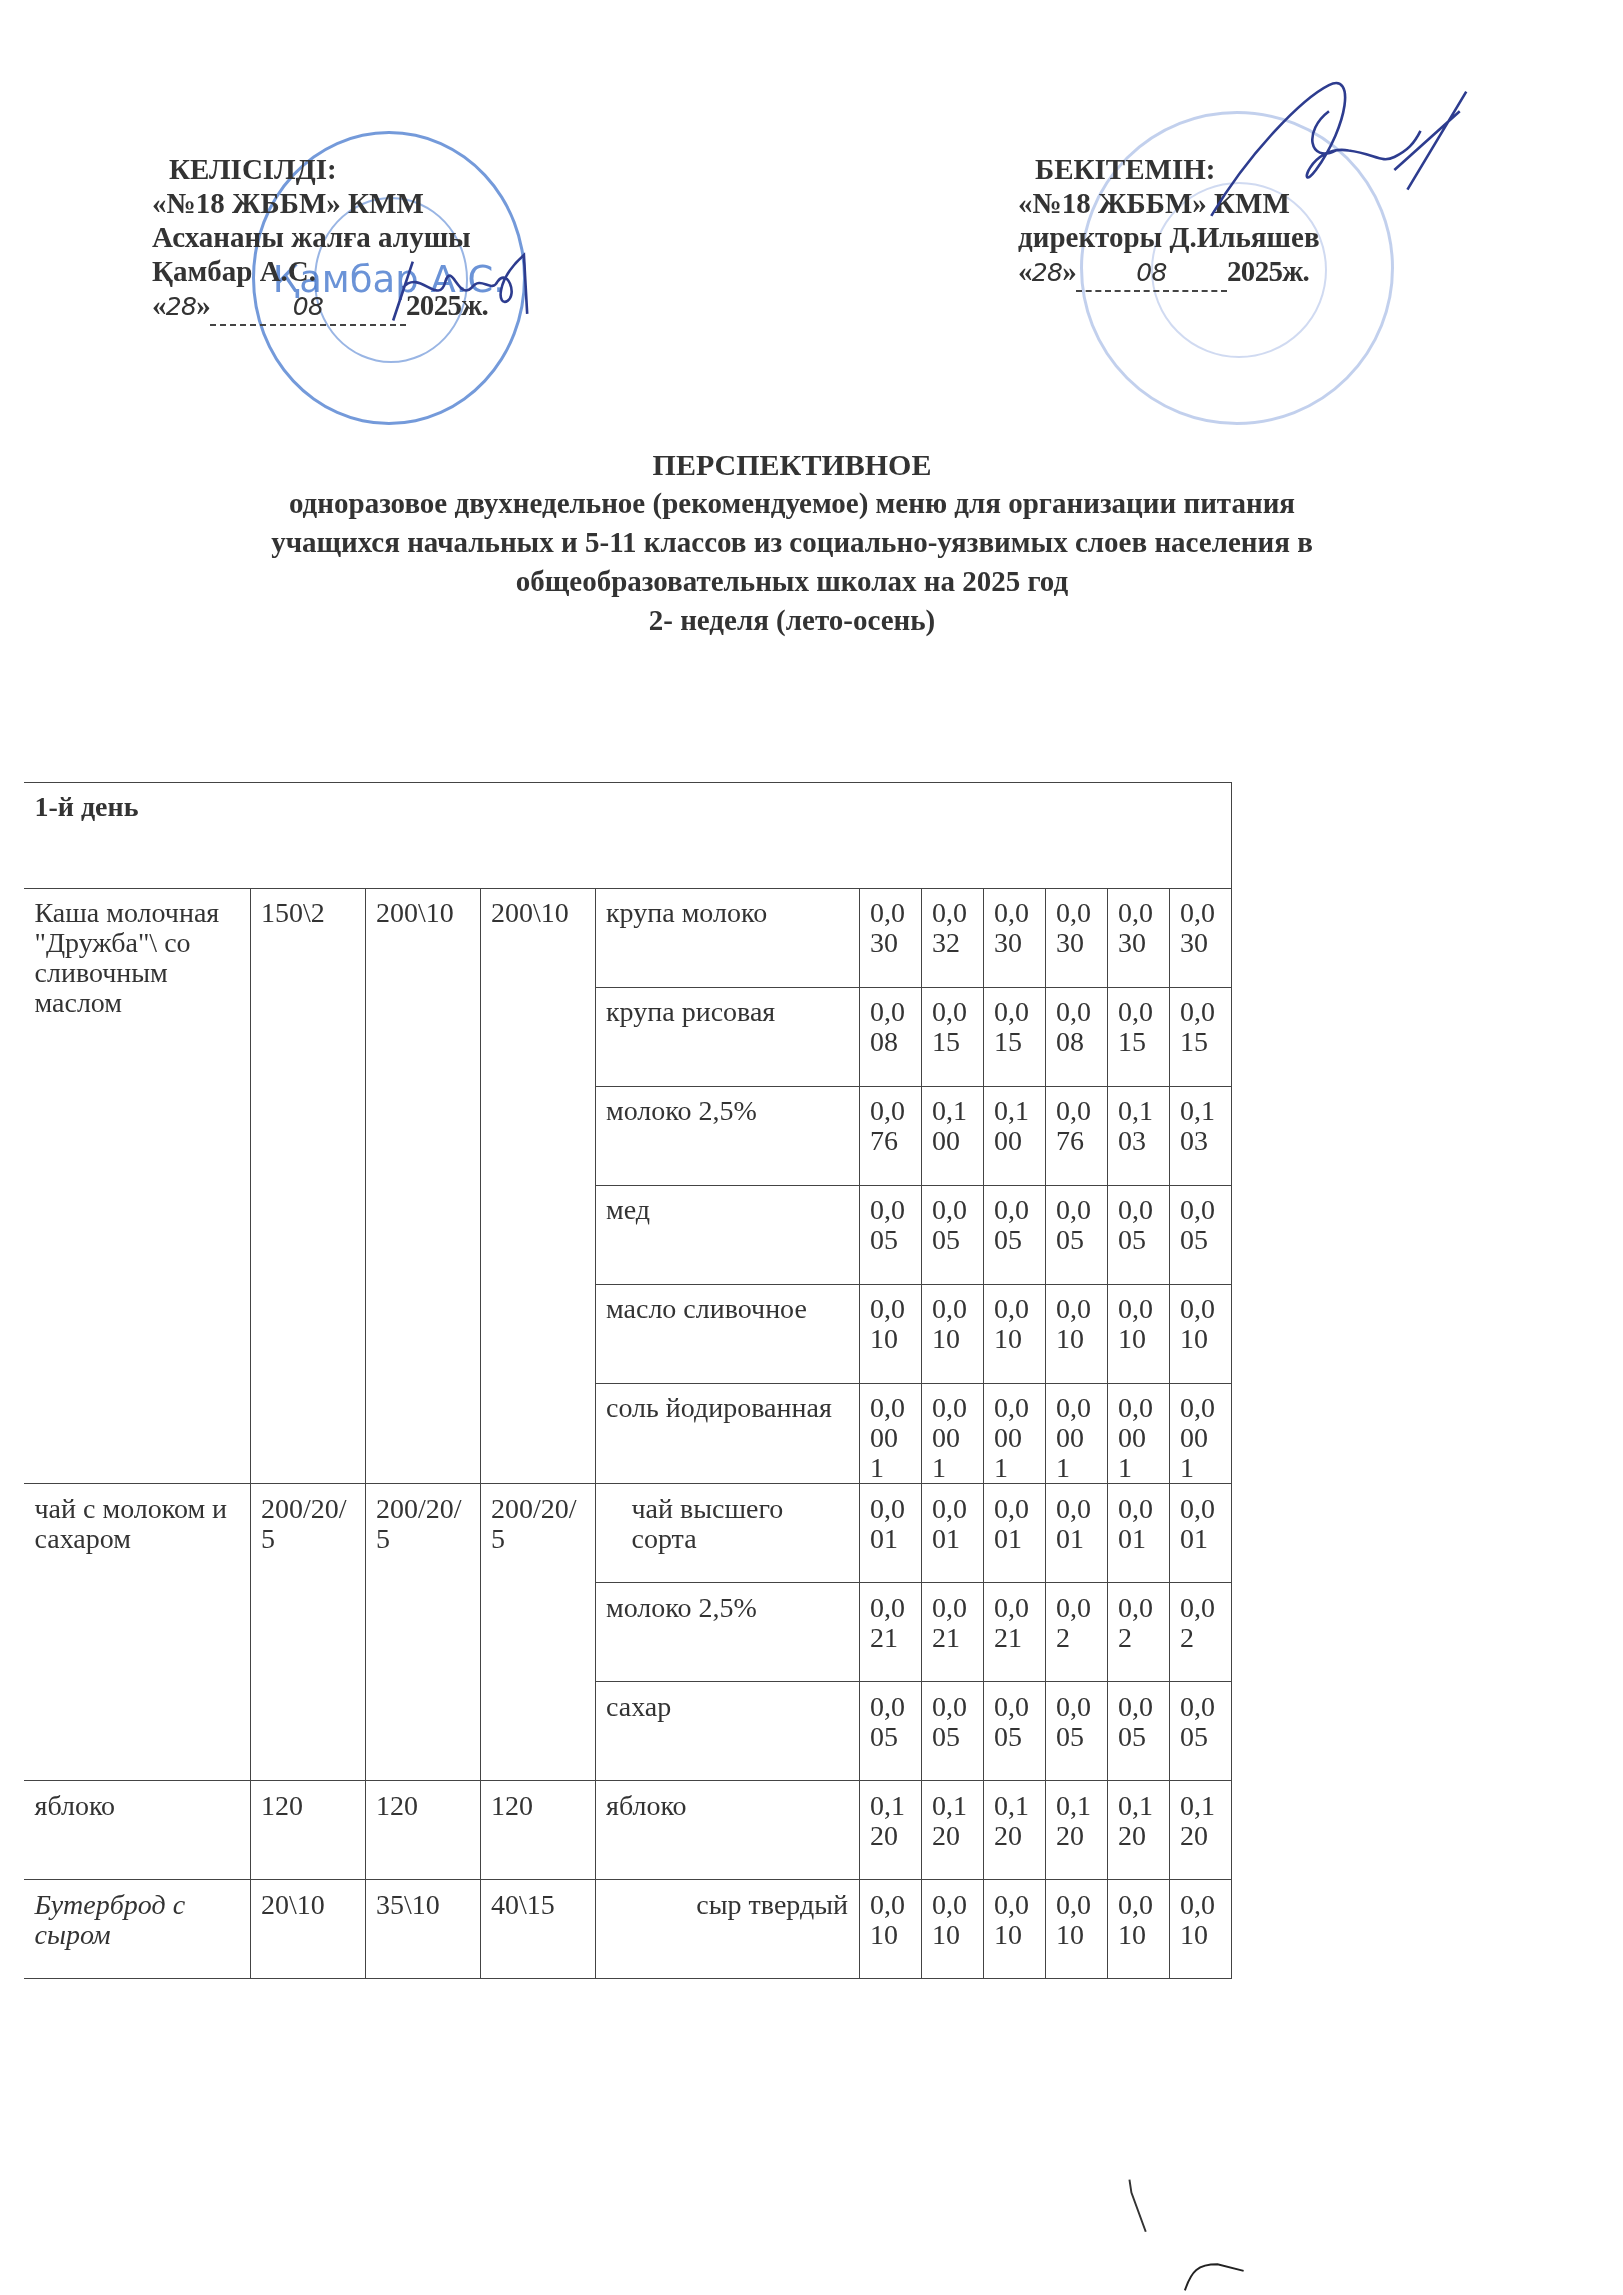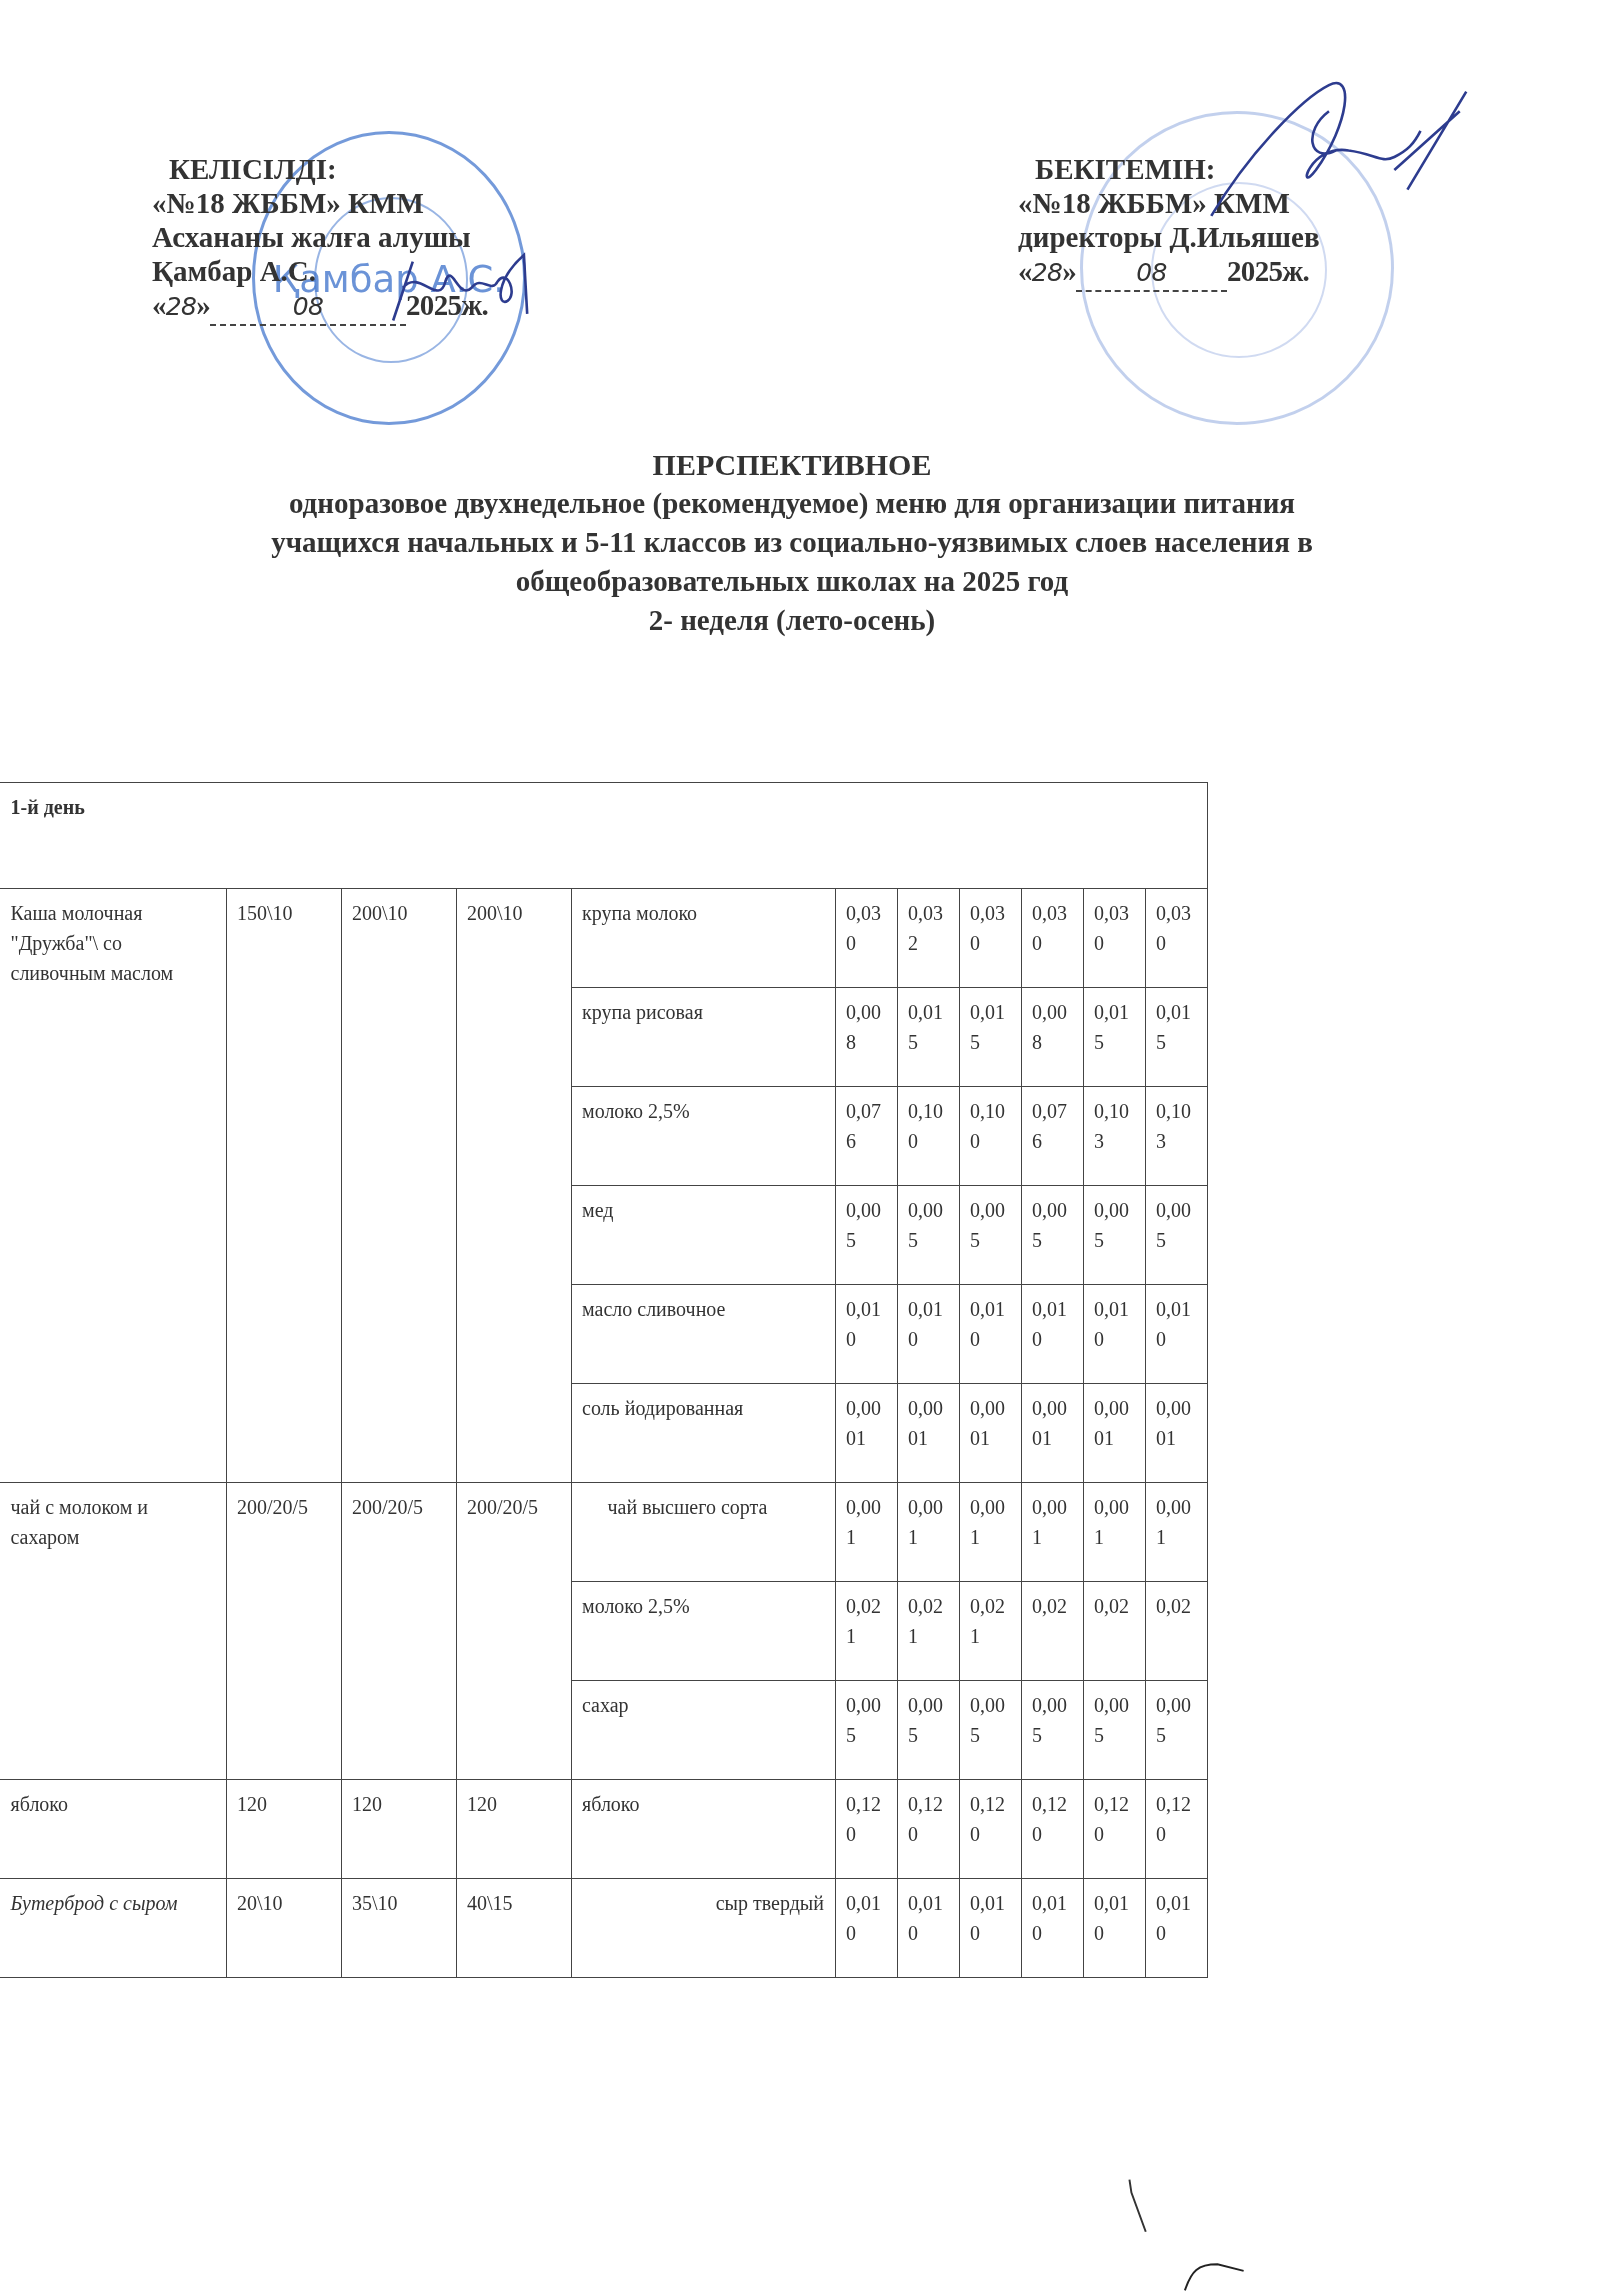--- a/index.html
+++ b/index.html
@@ -39,22 +39,22 @@
   #sig-right { left: 1198px; top: 72px; width: 275px; height: 170px; }
 
   #title-block {
     position: absolute; left: 0; width: 1584px; top: 445px; text-align: center;
     font-weight: bold; color: #333; z-index: 3;
   }
   #title-block .t1 { font-size: 30px; line-height: 39px; }
   #title-block .t2 { font-size: 29px; line-height: 39px; }
 
   #menu-table {
-    position: absolute; left: 0; top: 782px; border-collapse: collapse;
-    font-size: 20px; color: #333; z-index: 3;
+    position: absolute; left: 24px; top: 782px; border-collapse: collapse;
+    font-size: 28px; color: #333; z-index: 3;
   }
   #menu-table td {
     border: 1.6px solid #444; vertical-align: top; padding: 9.2px 10.5px 0 10.5px;
     line-height: 30px; word-break: break-all;
   }
   #menu-table td.first-col { border-left: none; }
   #menu-table td.day-header {
     font-weight: bold; height: 96px; border-left: none;
   }
   .c-dish { width: 226px; }
@@ -114,21 +114,21 @@
       <col class="c-v">
       <col class="c-v">
       <col class="c-v">
   </colgroup>
   <tbody id="menu-body">
     <tr>
       <td class="day-header" colspan="11">1-й день</td>
     </tr>
   <tr class="r">
         <td class="first-col" rowspan="6" style="word-break: normal;">Каша молочная "Дружба"\ со сливочным маслом</td>
-        <td rowspan="6">150\10</td>
+        <td rowspan="6">150\2</td>
         <td rowspan="6">200\10</td>
         <td rowspan="6">200\10</td>
         <td style="word-break: normal;">крупа молоко</td>
         <td>0,030</td>
         <td>0,032</td>
         <td>0,030</td>
         <td>0,030</td>
         <td>0,030</td>
         <td>0,030</td>
       </tr>

